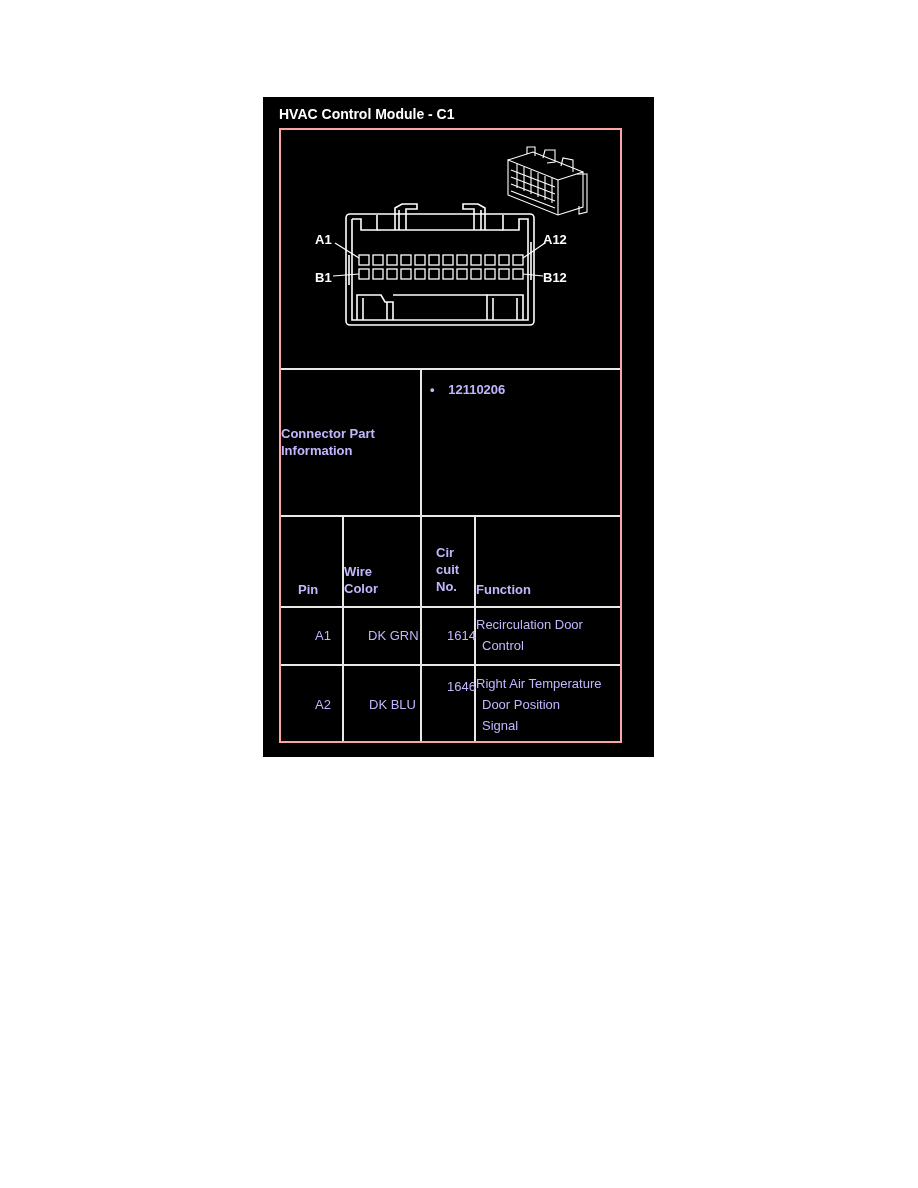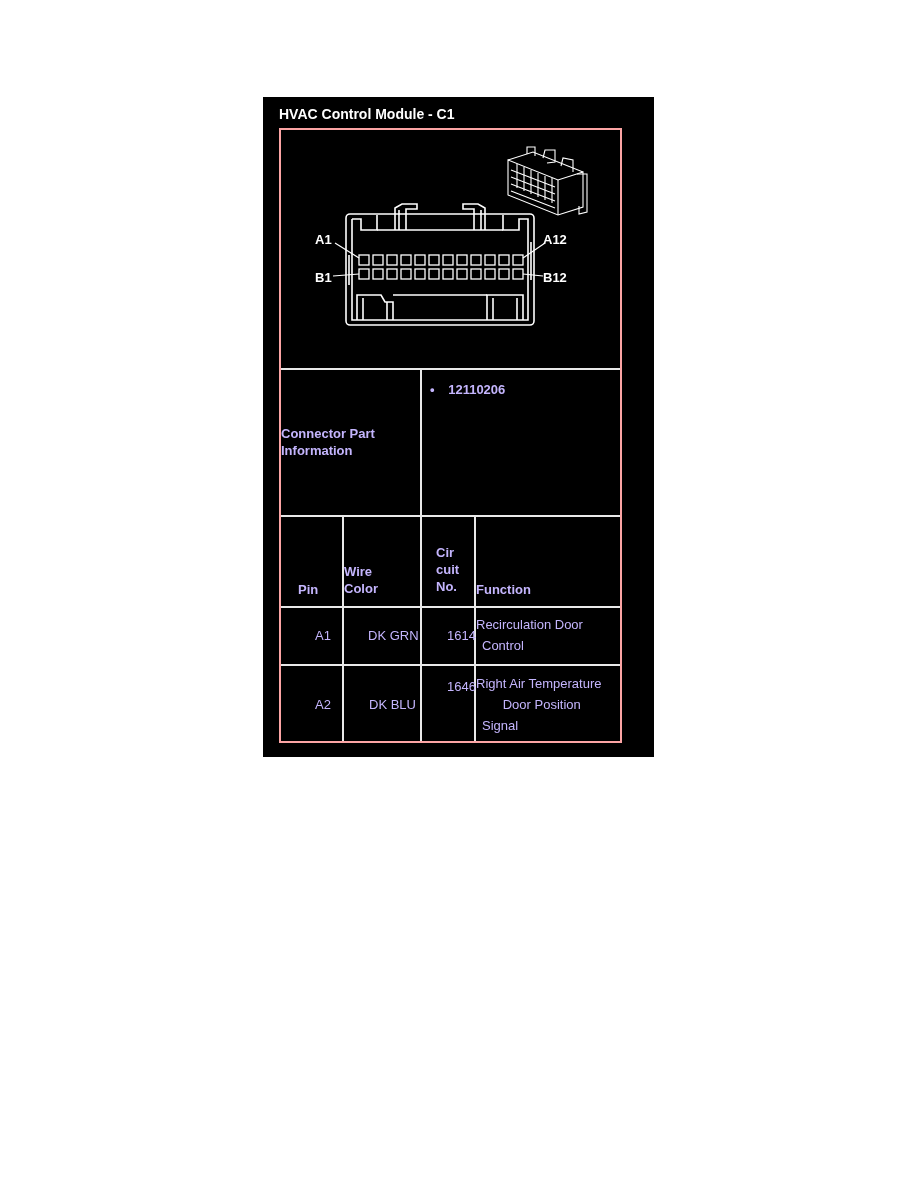--- a/index.html
+++ b/index.html
@@ -182,17 +182,17 @@
     <div class="cell-text" style="left:195px; top:486px;">
       <div>Recirculation Door</div>
       <div style="margin-left:6px; margin-top:4px;">Control</div>
     </div>
 
     <div class="cell-text" style="left:34px; top:566px;">A2</div>
     <div class="cell-text" style="left:88px; top:566px;">DK BLU</div>
     <div class="cell-text" style="left:166px; top:548px;">1646</div>
     <div class="cell-text" style="left:195px; top:545px;">
       <div>Right Air Temperature</div>
-      <div style="margin-left:6px; margin-top:4px;text-align:center;">Door Position</div>
+      <div style="margin-left:6px; margin-top:4px;">Door Position</div>
       <div style="margin-left:6px; margin-top:4px;">Signal</div>
     </div>
   </div>
 </div>
 
 </body></html>

